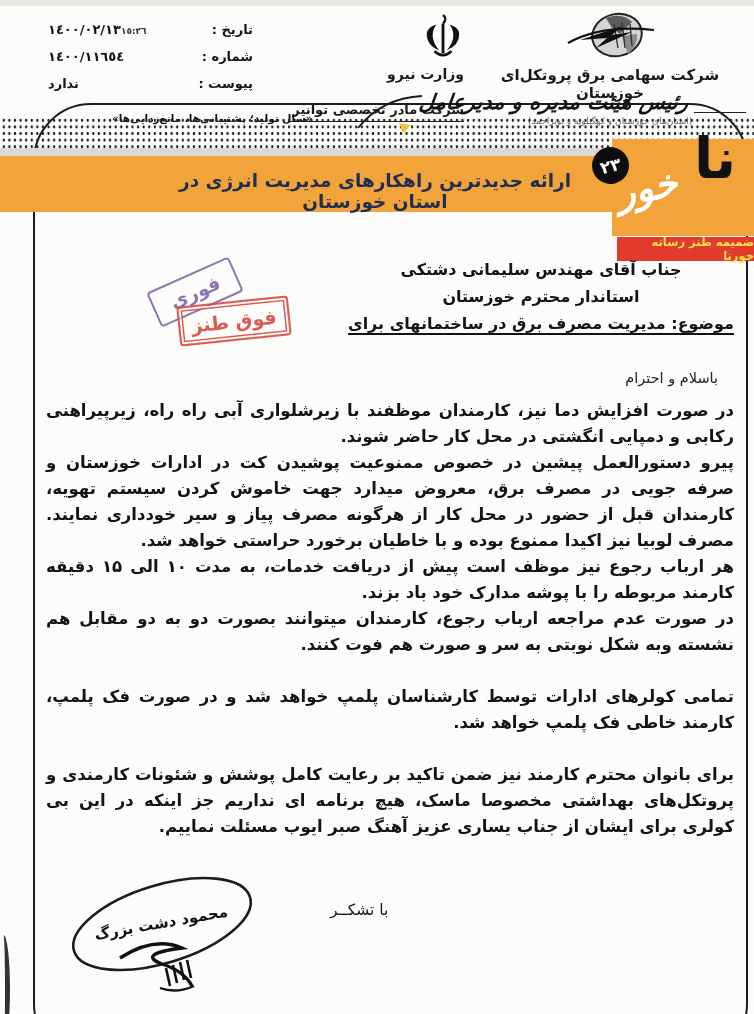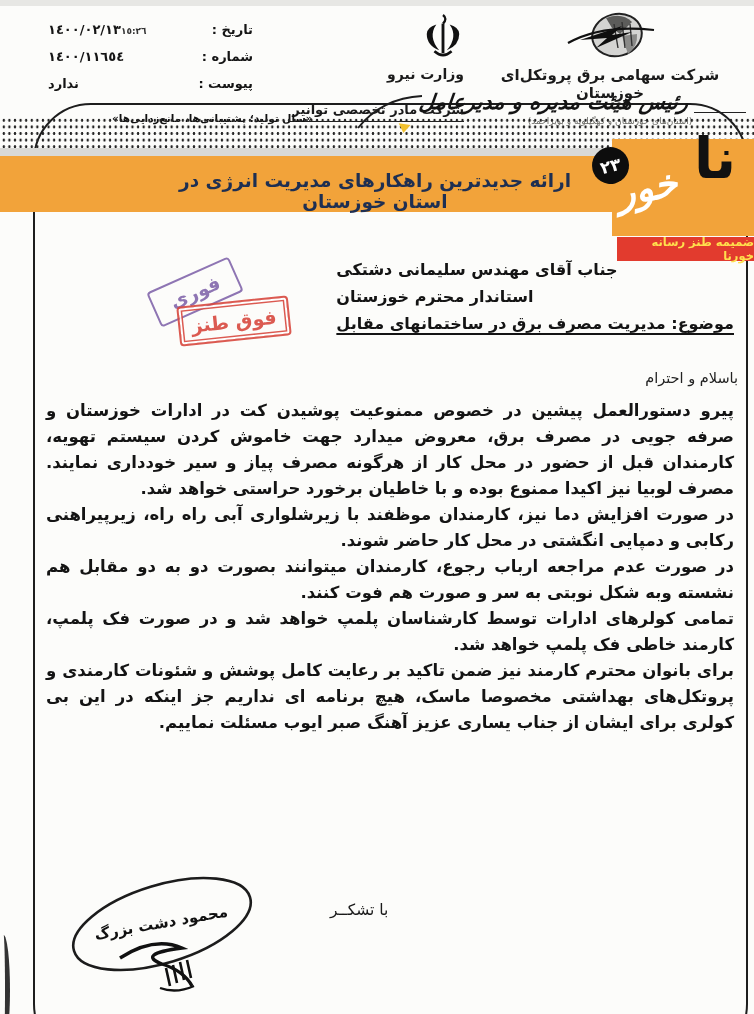--- a/index.html
+++ b/index.html
@@ -52,28 +52,28 @@
     display:flex;align-items:center;justify-content:center;}
   .tagline-text{font-size:11.5px;font-weight:bold;color:#ffe04d;}
   
   .stamp{border-radius:4px;font-weight:bold;display:flex;align-items:center;justify-content:center;}
   .stamp-urgent{left:150px;top:273px;width:86px;height:34px;border:2.5px solid #7b5ea7;
     color:#7b5ea7;font-size:19px;transform:rotate(-24deg);opacity:.85;}
   .stamp-satire{left:178px;top:301px;width:108px;height:36px;border:2.5px solid #d8493f;
     box-shadow:0 0 0 2px #fff inset,0 0 0 3.5px #d8493f inset;
     color:#d8493f;font-size:19px;transform:rotate(-6deg);opacity:.9;}
   
-  .recipient{right:20px;top:256px;text-align:left;color:#141414;font-size:16px;
+  .recipient{right:20px;top:256px;text-align:center;color:#141414;font-size:16px;
     font-weight:bold;line-height:27px;}
   .subject{text-decoration:underline;text-underline-offset:4px;text-decoration-thickness:1.5px;}
-  .greeting{right:16px;top:370px;font-size:14.5px;color:#222;}
+  .greeting{right:36px;top:370px;font-size:14.5px;color:#222;}
   .body-text{right:20px;left:46px;top:398px;text-align:justify;color:#141414;
     font-size:16.5px;font-weight:bold;line-height:26px;}
   .para{margin:0;}
-  .para.gap{}
+  .para.gap{margin-top:26px;}
   .closing{left:330px;top:901px;font-size:15.5px;color:#1a1a1a;}
   .signature{left:62px;top:872px;}
 </style>
 </head>
 <body>
 
 <div id="canvas">
 
   <div class="abs scan-edge"></div>
 
@@ -149,28 +149,29 @@
   <div class="abs tagline-strip">
     <span class="tagline-text">ضمیمه طنز رسانه خورنا</span>
   </div>
 
   <div class="abs stamp stamp-urgent">فوری</div>
   <div class="abs stamp stamp-satire">فوق طنز</div>
 
   <div class="abs recipient">
     <div>جناب آقای مهندس سلیمانی دشتکی</div>
     <div>استاندار محترم خوزستان</div>
-    <div class="subject">موضوع: مدیریت مصرف برق در ساختمانهای مقابل</div>
+    <div class="subject">موضوع: مدیریت مصرف برق در ساختمانهای برای</div>
   </div>
 
   <div class="abs greeting">باسلام و احترام</div>
 
   <div class="abs body-text">
+    <p class="para">در صورت افزایش دما نیز، کارمندان موظفند با زیرشلواری آبی راه راه، زیرپیراهنی رکابی و دمپایی انگشتی در محل کار حاضر شوند.</p>
     <p class="para">پیرو دستورالعمل پیشین در خصوص ممنوعیت پوشیدن کت در ادارات خوزستان و صرفه جویی در مصرف برق، معروض میدارد جهت خاموش کردن سیستم تهویه، کارمندان قبل از حضور در محل کار از هرگونه مصرف پیاز و سیر خودداری نمایند. مصرف لوبیا نیز اکیدا ممنوع بوده و با خاطیان برخورد حراستی خواهد شد.</p>
-    <p class="para">در صورت افزایش دما نیز، کارمندان موظفند با زیرشلواری آبی راه راه، زیرپیراهنی رکابی و دمپایی انگشتی در محل کار حاضر شوند.</p>
+    <p class="para">هر ارباب رجوع نیز موظف است پیش از دریافت خدمات، به مدت ۱۰ الی ۱۵ دقیقه کارمند مربوطه را با پوشه مدارک خود باد بزند.</p>
     <p class="para">در صورت عدم مراجعه ارباب رجوع، کارمندان میتوانند بصورت دو به دو مقابل هم نشسته وبه شکل نوبتی به سر و صورت هم فوت کنند.</p>
     <p class="para gap">تمامی کولرهای ادارات توسط کارشناسان پلمپ خواهد شد و در صورت فک پلمپ، کارمند خاطی فک پلمپ خواهد شد.</p>
     <p class="para gap">برای بانوان محترم کارمند نیز ضمن تاکید بر رعایت کامل پوشش و شئونات کارمندی و پروتکل‌های بهداشتی مخصوصا ماسک، هیچ برنامه ای نداریم جز اینکه در این بی کولری برای ایشان از جناب یساری عزیز آهنگ صبر ایوب مسئلت نماییم.</p>
   </div>
 
   <div class="abs closing">با تشکــر</div>
 
   <div class="abs signature">
     <svg width="200" height="130" viewBox="0 0 200 130">
       <ellipse cx="100" cy="52" rx="92" ry="39" fill="none" stroke="#1c1c1c" stroke-width="2.6" transform="rotate(-17 100 52)"></ellipse>

